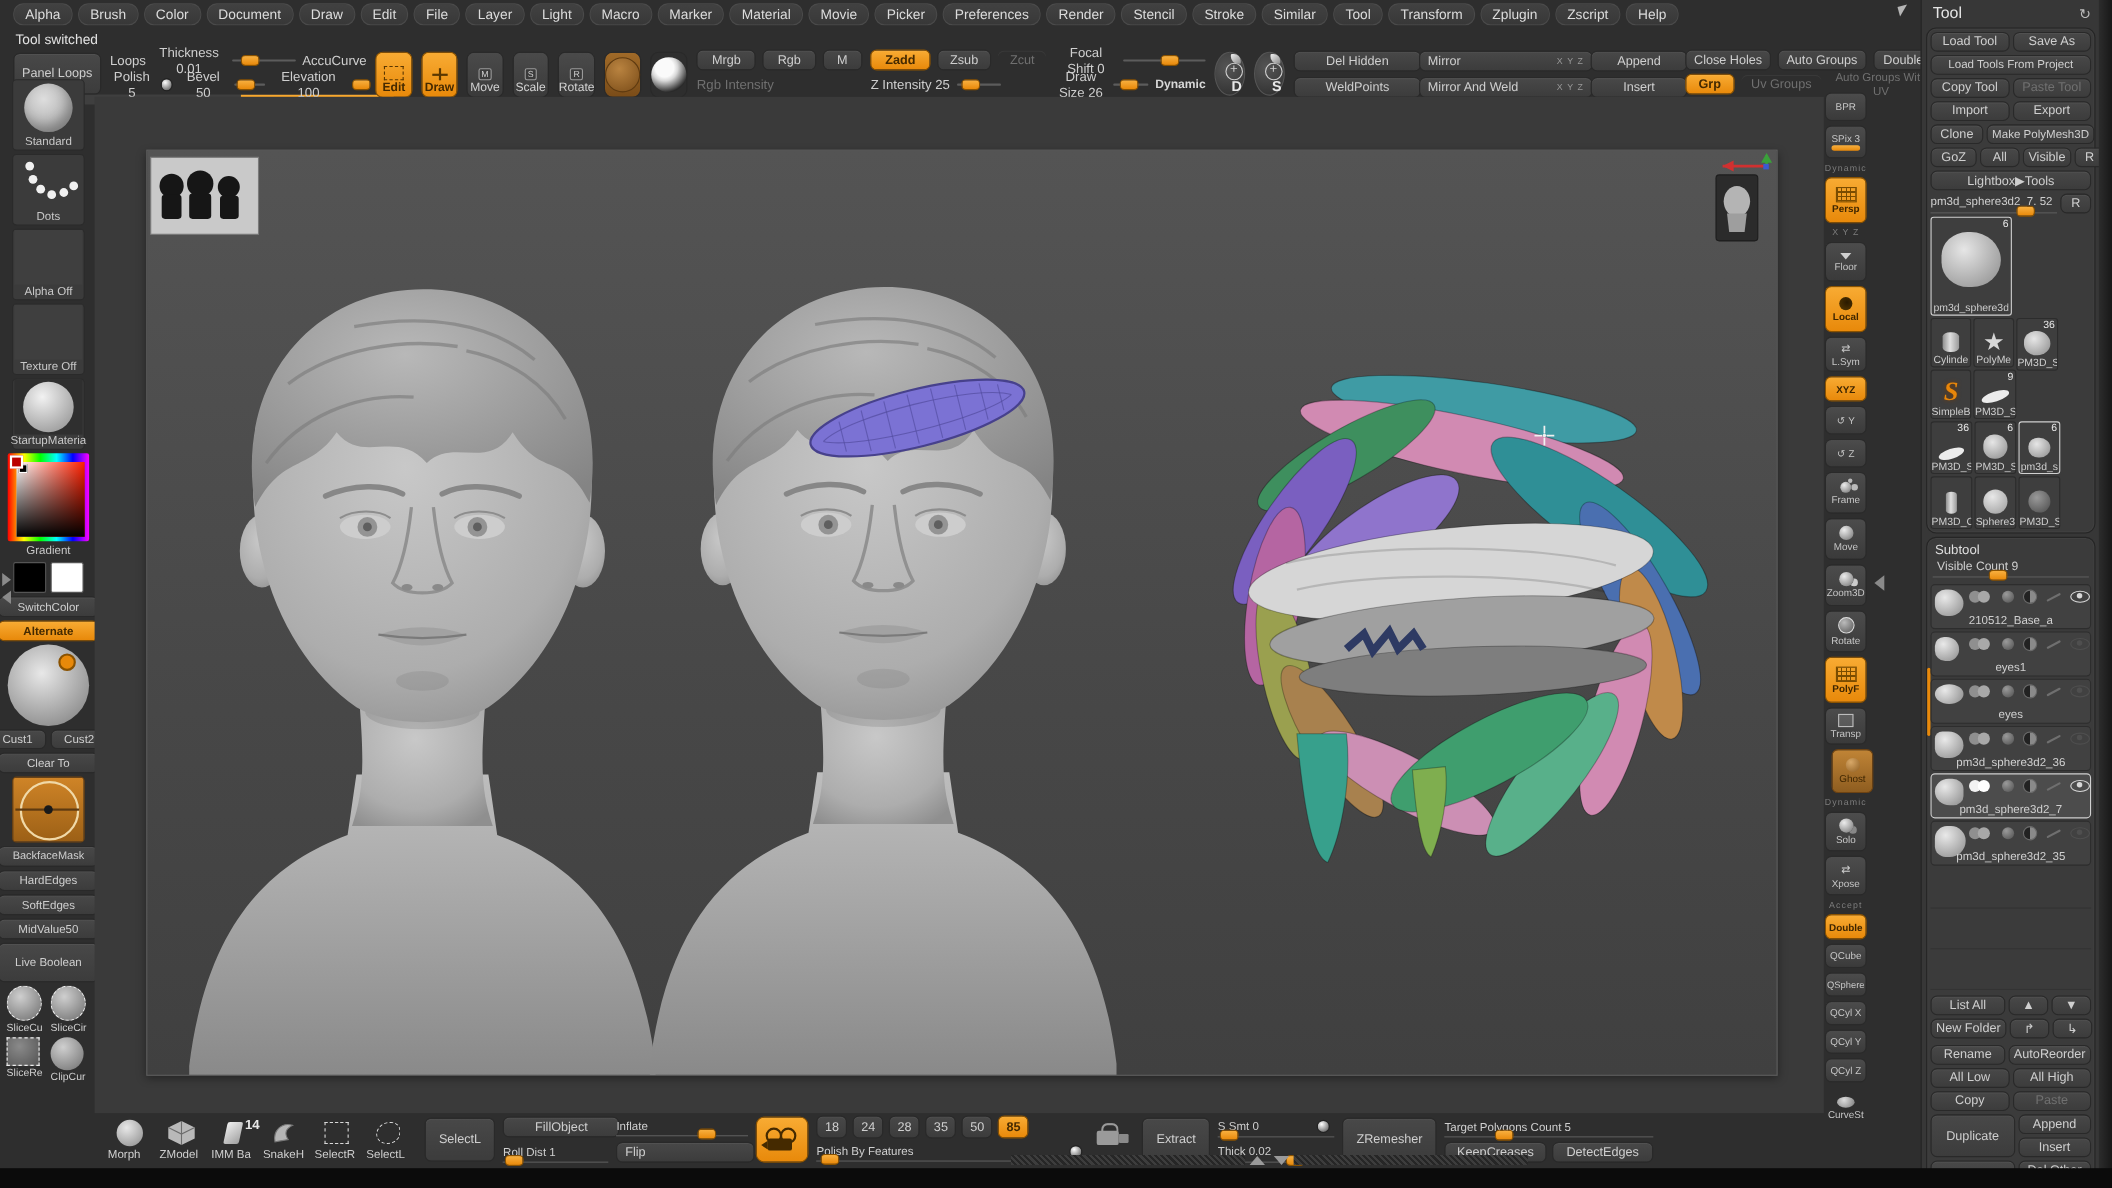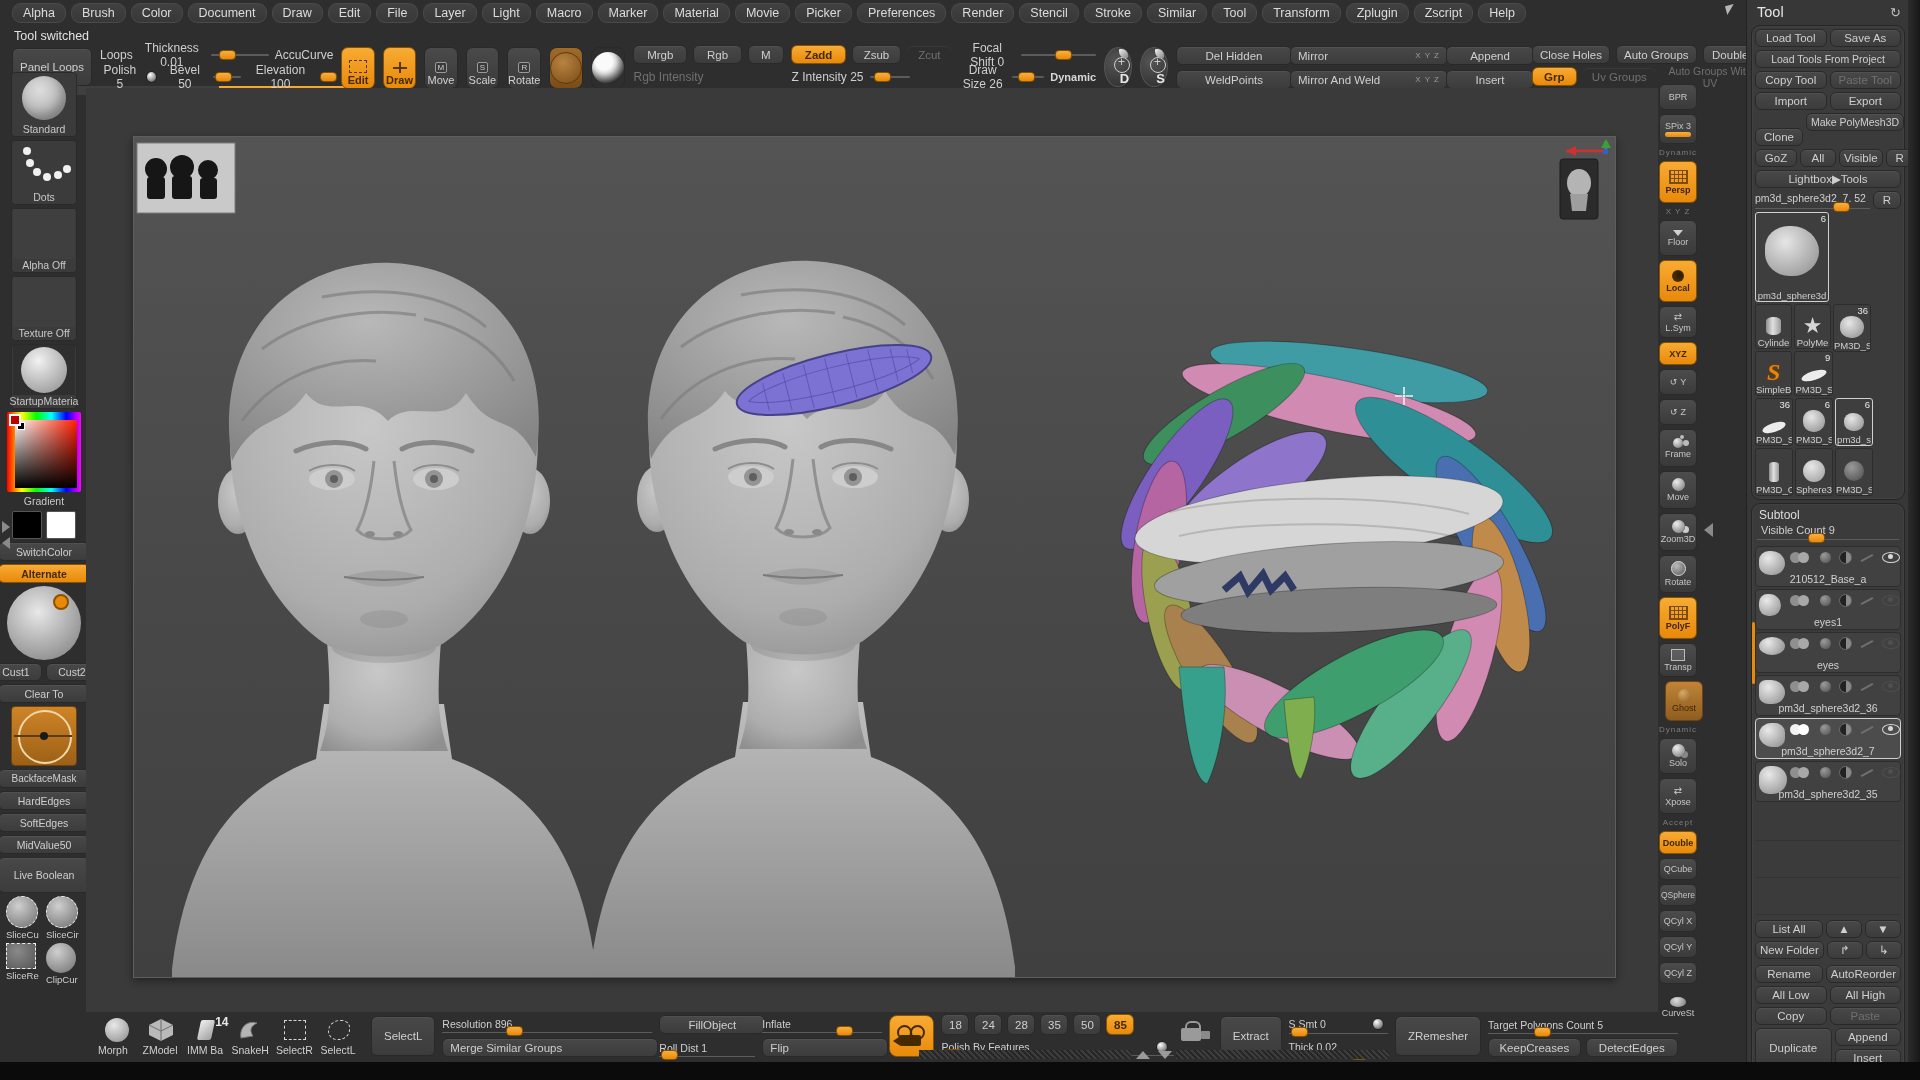--- a/index.html
+++ b/index.html
@@ -591,21 +591,21 @@
         </div>
       <div class="g-row">
         <span class="btn tbtn">Copy Tool</span>
         <span class="btn tbtn dim">Paste Tool</span>
       </div>
       <div class="g-row">
         <span class="btn tbtn">Import</span>
         <span class="btn tbtn">Export</span>
       </div>
       <div class="g-row">
-        <span class="btn tbtn" style="flex:0 0 38px;margin-top:15px;">Clone</span>
+        <span class="btn tbtn" style="flex:0 0 38px;">Clone</span>
         <span class="btn tbtn" style="font-size:10.5px;">Make PolyMesh3D</span>
       </div>
       <div class="g-row">
         <span class="btn tbtn" style="flex:0 0 32px;">GoZ</span>
         <span class="btn tbtn" style="flex:0 0 26px;">All</span>
         <span class="btn tbtn">Visible</span>
         <span class="btn tbtn" style="flex:0 0 18px;">R</span>
       </div>
       <div class="g-row">
           <span class="btn tbtn">Lightbox▶Tools</span>
@@ -837,27 +837,20 @@
         </span>
         <span>SelectR</span>
       </div>
     <div class="bic">
         <span class="im">
           <span style="width:20px;height:18px;border:1.5px dashed #d8d8d8;border-radius:60% 40% 55% 45%;"></span>
         </span>
         <span>SelectL</span>
       </div>
     <span class="btn tallbtn" style="margin-left:6px;">SelectL</span>
-    <div class="bcol" style="width:210px;">
-      <div class="brow" style="border-bottom:1px solid #5c5c5c;position:relative;">
-          <span>Resolution 896</span>
-          <i class="hp" style="top:auto;bottom:-4px;left:64px;position:absolute;"></i>
-        </div>
-      <span class="btn" style="width:200px;justify-content:flex-start;">Merge Similar Groups</span>
-    </div>
     <div class="bcol" style="width:96px;">
       <span class="btn" style="width:90px;">FillObject</span>
       <div class="brow" style="border-bottom:1px solid #5c5c5c;position:relative;">
           <span>Roll Dist 1</span>
           <i class="hp" style="top:auto;bottom:-4px;left:2px;position:absolute;"></i>
         </div>
     </div>
     <div class="bcol" style="width:120px;">
       <div class="brow" style="border-bottom:1px solid #5c5c5c;position:relative;">
           <span>Inflate</span>

